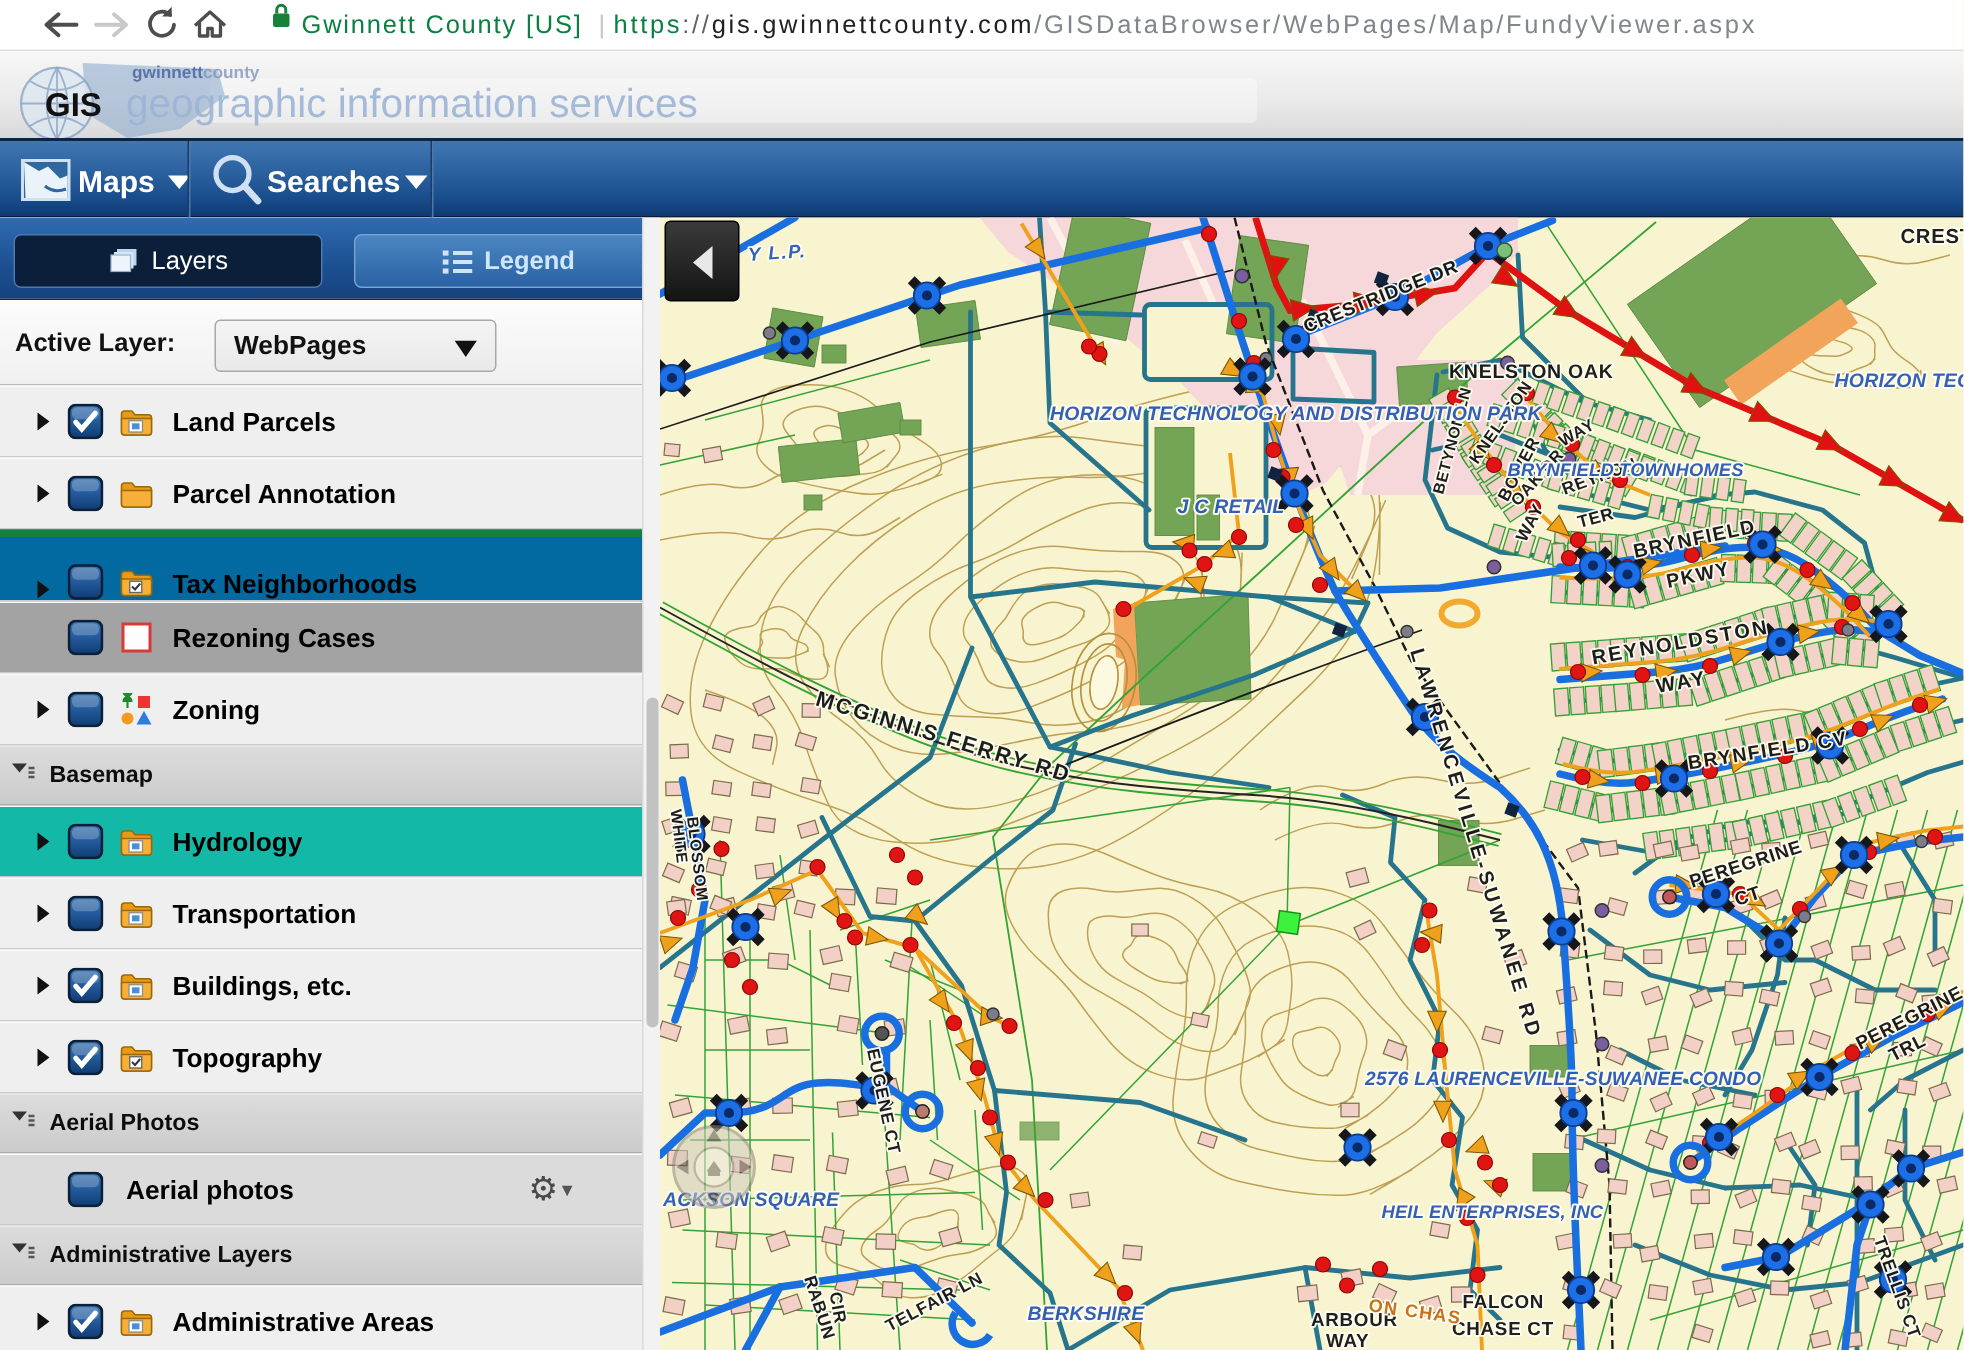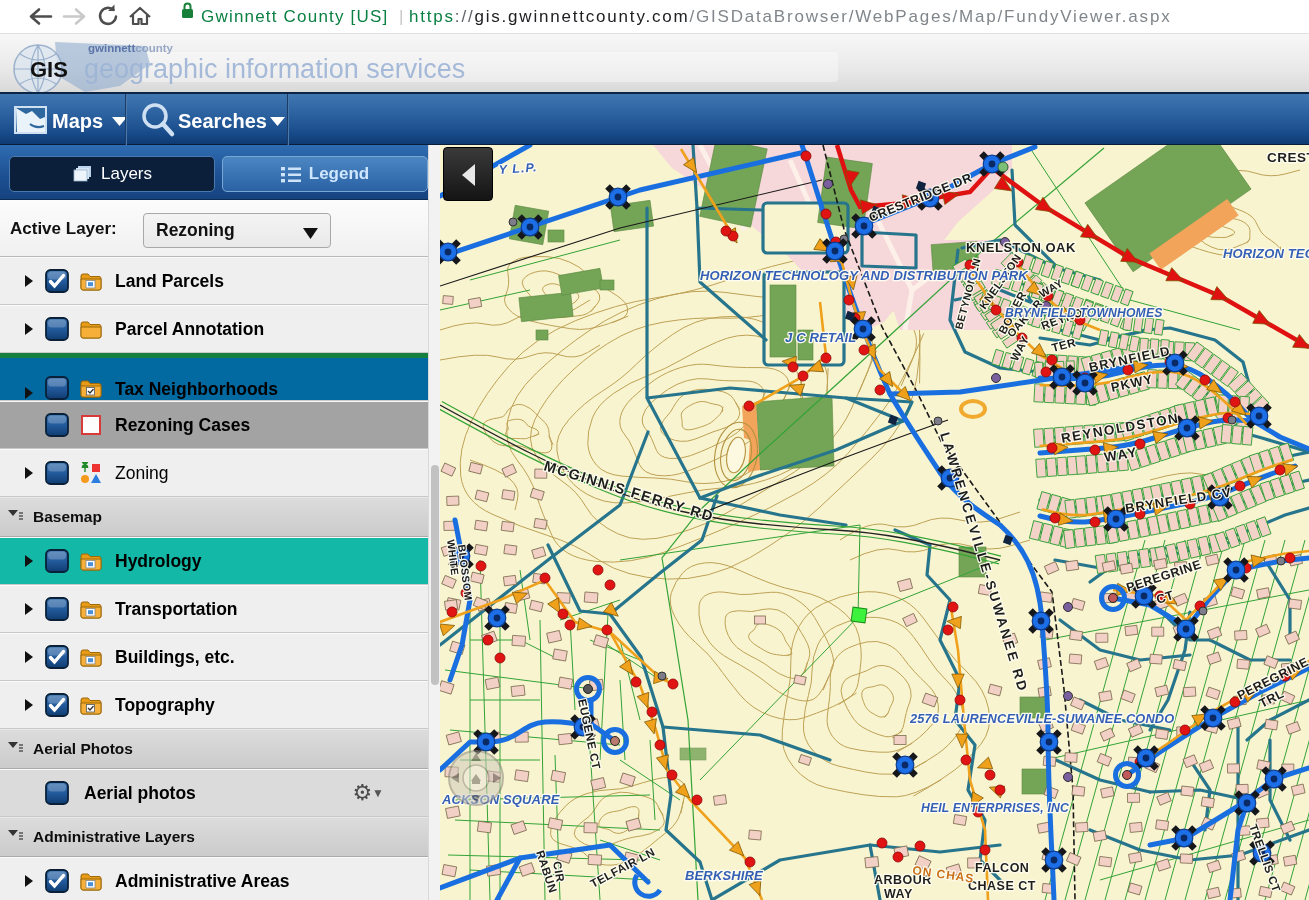--- a/index.html
+++ b/index.html
@@ -49,34 +49,34 @@
 <div style="position:absolute;left:0;top:145px;width:428px;height:755px;background:#efefef;overflow:hidden">
  <div style="height:55px;background:linear-gradient(#2f6cb2,#1c4f91 60%,#16437f);border-bottom:1px solid #0d2c52;position:relative">
   <div style="position:absolute;left:9px;top:11px;width:206px;height:36px;background:#0b1f3a;border:1.5px solid #4a7ab0;border-radius:5px;display:flex;align-items:center;justify-content:center">
     <svg width="21" height="18" viewBox="0 0 21 18" style="margin-right:8px">
       <rect x="6" y="1" width="13" height="11" fill="#bcd4ec"></rect>
           <rect x="4" y="3" width="13" height="11" fill="#d7e6f5"></rect>
       <rect x="2" y="5" width="13" height="11" fill="#eef4fb" stroke="#9ab4d0" stroke-width="0.8"></rect>
         </svg>
     <span style="color:#fff;font-size:17px;font-weight:normal">Layers</span>
   </div>
-  <div style="position:absolute;left:222px;top:11px;width:206px;height:36px;background:linear-gradient(#4c86c2,#2a62a4);border:1.5px solid #79a7d4;border-radius:5px;display:flex;align-items:center;justify-content:center">
+  <div style="position:absolute;left:236px;top:11px;width:206px;height:36px;background:linear-gradient(#4c86c2,#2a62a4);border:1.5px solid #79a7d4;border-radius:5px;display:flex;align-items:center;justify-content:center">
     <svg width="20" height="17" viewBox="0 0 20 17" style="margin-right:8px">
       <rect x="0" y="1" width="4" height="3.4" fill="#cfe4f8"></rect>
           <rect x="0" y="7" width="4" height="3.4" fill="#cfe4f8"></rect>
           <rect x="0" y="13" width="4" height="3.4" fill="#cfe4f8"></rect>
       <path d="M7 2.7h13 M7 8.7h13 M7 14.7h13" stroke="#cfe4f8" stroke-width="2.6"></path>
         </svg>
     <span style="color:#cfe6ff;font-size:17px;font-weight:bold">Legend</span>
   </div>
  </div>
  <div style="height:57px;background:linear-gradient(#fcfcfc,#f0f0f0);border-bottom:1px solid #b9b9b9;position:relative">
    <span style="position:absolute;left:10px;top:19px;font-size:17px;font-weight:bold;color:#111">Active Layer:</span>
    <div style="position:absolute;left:143px;top:13px;width:188px;height:35px;background:linear-gradient(#f4f4f4,#e9e9e9);border:1px solid #a8a8a8;border-radius:4px;display:flex;align-items:center">
-     <span style="margin-left:12px;font-size:17.5px;font-weight:bold;color:#111">Rezoning</span>
+     <span style="margin-left:12px;font-size:17.5px;font-weight:bold;color:#111">WebPages</span>
      <span style="position:absolute;right:12px;top:11px"><svg width="15" height="11" viewBox="0 0 15 11">
             <path d="M0 0 h15 L7.5 11 Z" fill="#111"></path>
           </svg></span>
    </div>
  </div>
  <div style="position:relative;height:48px;background:#efefef;border-top:1px solid #fafafa;border-bottom:1px solid #c9c9c9;display:flex;align-items:center">
       <span style="width:21px;margin-left:24px;display:flex">
         <svg width="10" height="14" viewBox="0 0 10 14">
           <path d="M1 1 L9 7 L1 13 Z" fill="#111"></path>
         </svg>
@@ -203,21 +203,21 @@
         </svg>
       </span>
       <span style="width:36px;display:flex">
         <svg width="24" height="23" viewBox="0 0 24 23">
           <path d="M6 2 a2.6 2.6 0 1 1 0.1 0 M3.5 6 a2.6 2.6 0 1 1 5 0 M6 5 v5" fill="#1e8a28" stroke="#1e8a28" stroke-width="1.4"></path>
           <rect x="13" y="2" width="8" height="8" fill="#e33"></rect>
           <circle cx="6" cy="17" r="4" fill="#f59a1d"></circle>
           <path d="M17 12 l5 9 h-10 Z" fill="#2b7de0"></path>
         </svg>
       </span>
-      <span style="font-size:17.5px;font-weight:normal;color:#000">Zoning</span>
+      <span style="font-size:17.5px;font-weight:bold;color:#000">Zoning</span>
     </div>
  <div style="position:relative;height:40px;background:linear-gradient(#dcdcdc,#cbcbcb);border-top:1px solid #e8e8e8;border-bottom:1px solid #aaa;display:flex;align-items:center">
       <span style="margin-left:8px;margin-right:9px"><svg width="16" height="13" viewBox="0 0 16 13">
           <path d="M0 1 L10 1 L5 7 Z" fill="#333"></path>
           <path d="M11 4h4 M11 7h4 M11 10h4" stroke="#555" stroke-width="1.6"></path>
         </svg></span>
       <span style="font-size:15.5px;font-weight:bold;color:#0d0d0d">Basemap</span>
     </div>
  <div style="position:relative;height:48px;background:#14b8a6;border-top:1px solid #fafafa;border-bottom:1px solid #c9c9c9;display:flex;align-items:center">
       <span style="width:21px;margin-left:24px;display:flex">

